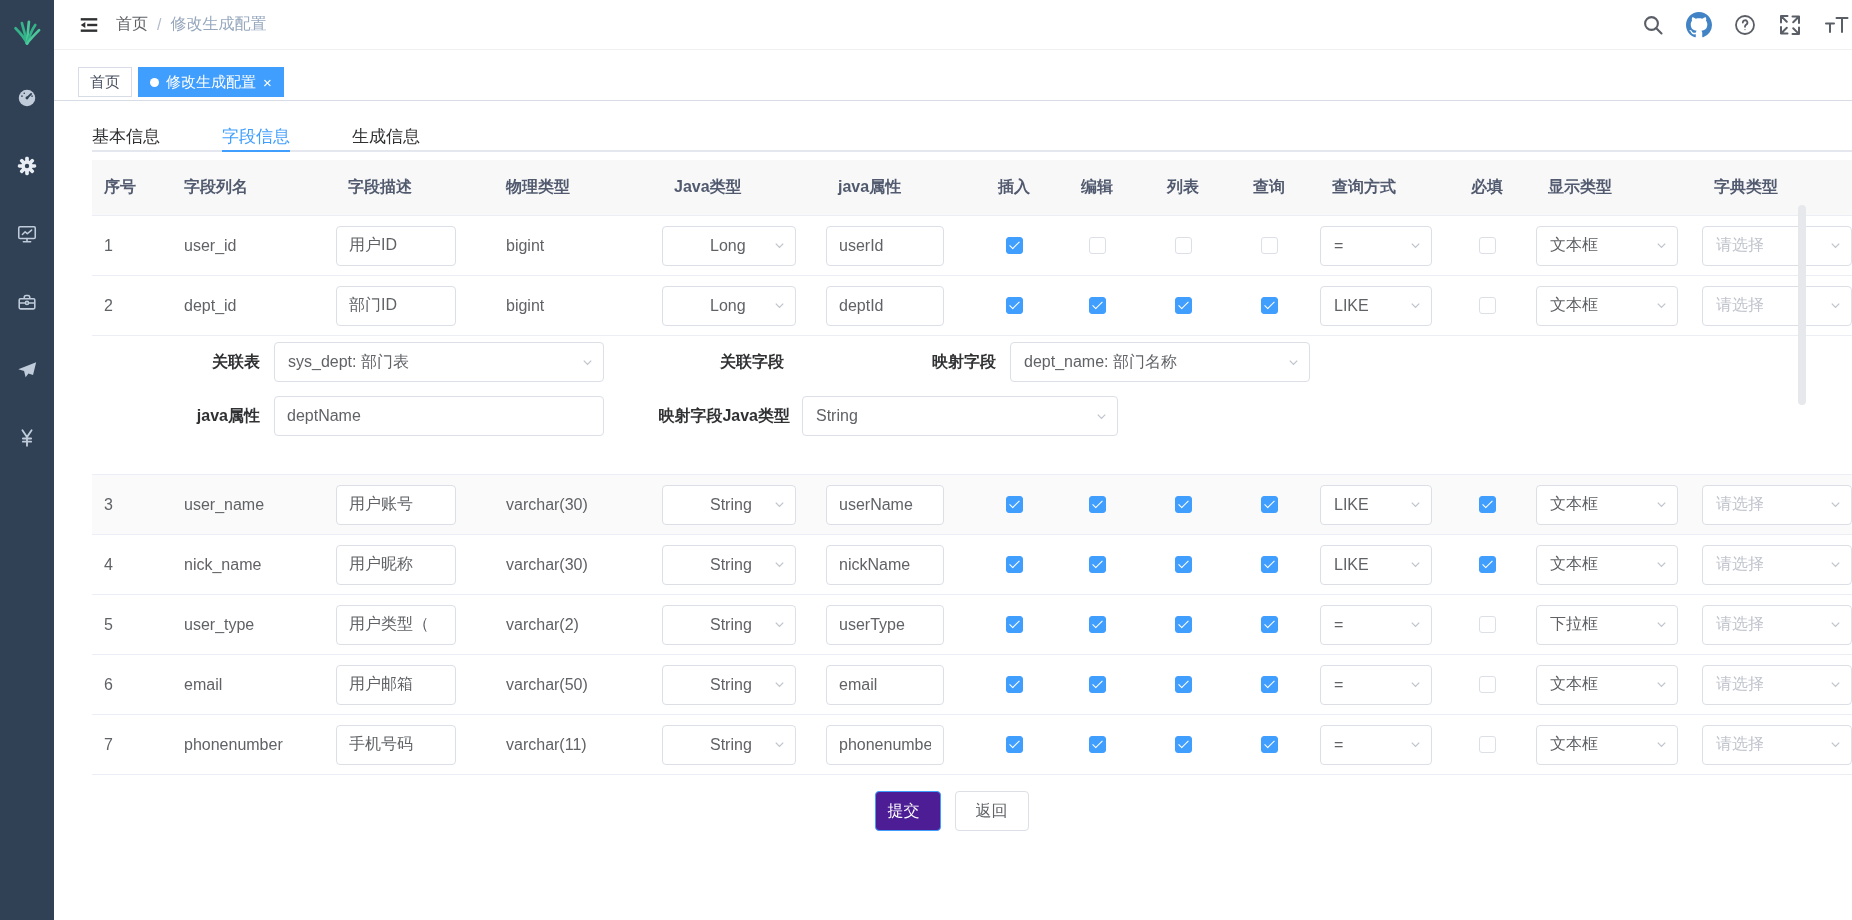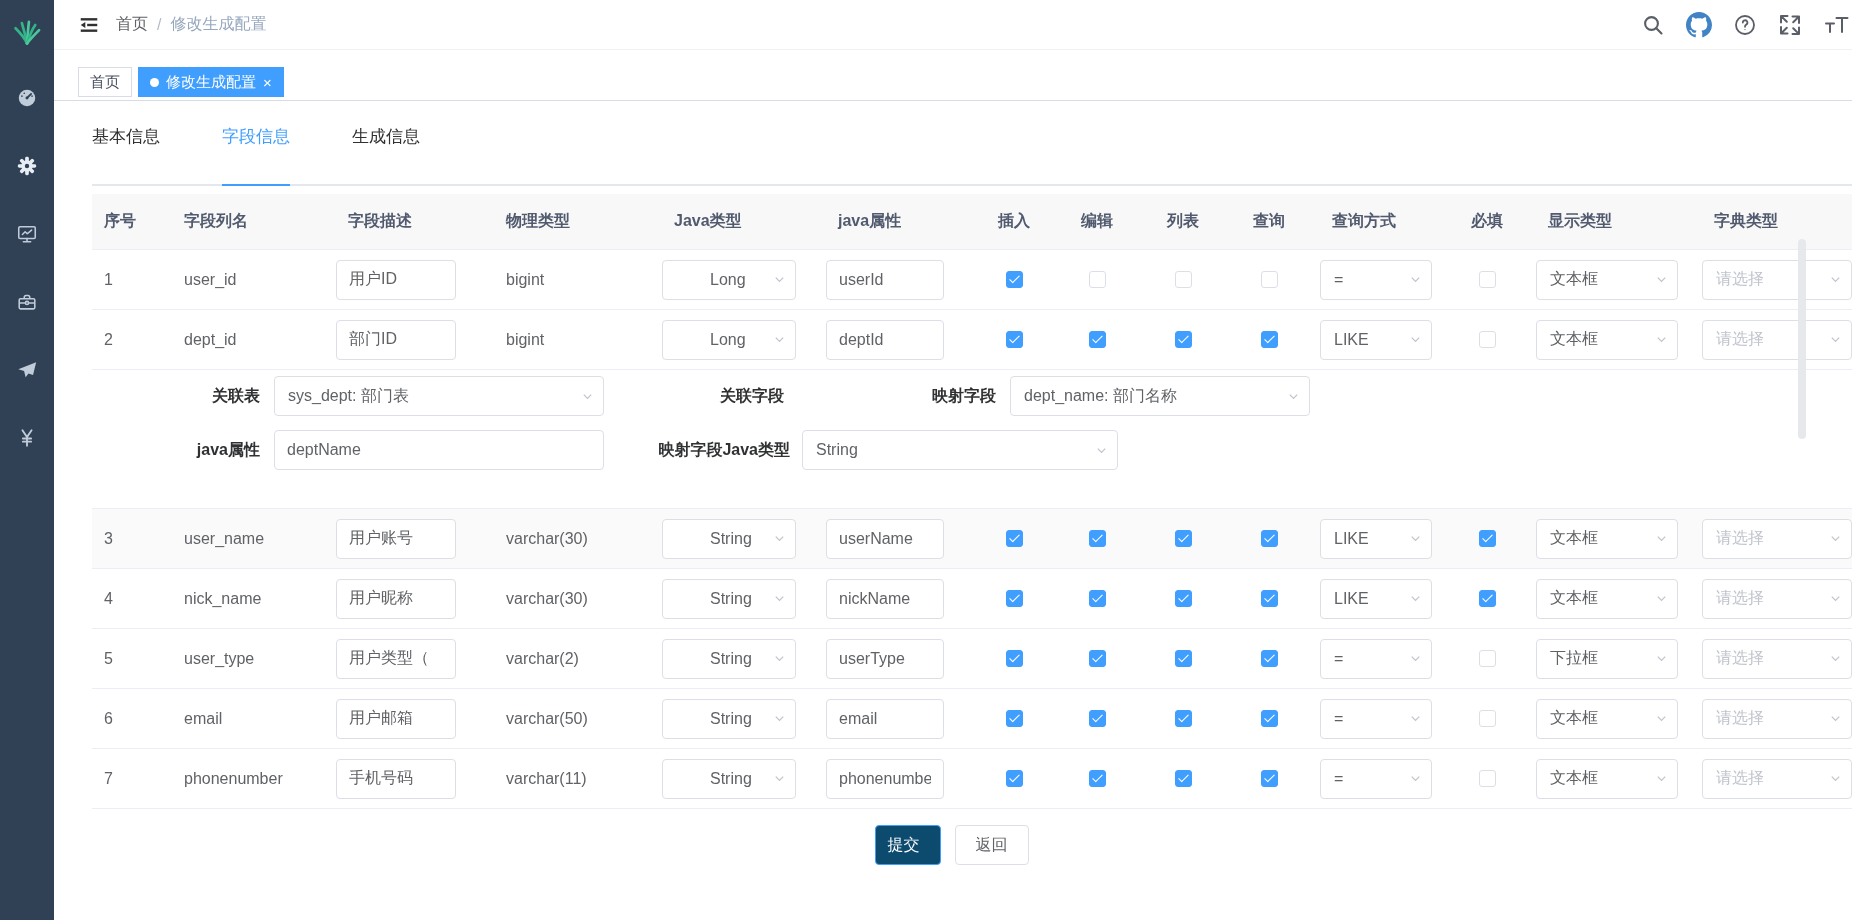--- a/index.html
+++ b/index.html
@@ -38,21 +38,21 @@
   
   .tags-bar { height:51px; flex:none; border-bottom:1px solid #d8dce5; display:flex; align-items:center; padding:14px 0 0 24px; gap:6px; }
   .tag { height:30px; border:1px solid #d8dce5; background:#fff; color:#495060; font-size:15px; padding:0 11px; display:flex; align-items:center; gap:7px; cursor:pointer; }
   .tag.active { background:#409EFF; border-color:#409EFF; color:#fff; }
   .tag-dot { width:9px; height:9px; border-radius:50%; background:#fff; }
   .tag-close { font-size:15px; line-height:1; }
 
   
   .content { padding:0 38px; flex:1; }
   .tabs { display:flex; padding-top:24px; border-bottom:2px solid #e4e7ed; }
-  .tab { font-size:17px; color:#303133; padding-bottom:36px; margin-right:62px; cursor:pointer; position:relative; }
+  .tab { font-size:17px; color:#303133; padding-bottom:2px; margin-right:62px; cursor:pointer; position:relative; }
   .tab.active { color:#409EFF; }
   .tab.active::after { content:""; position:absolute; left:0; right:0; bottom:-2px; height:2px; background:#409EFF; }
 
   .toggle-row { margin-top:24px; display:flex; align-items:center; font-size:16px; color:#303133; height:28px; }
   .switch { width:47px; height:24px; border-radius:12px; background:#409EFF; margin:0 14px 0 16px; position:relative; cursor:pointer; flex:none; }
   .switch::after { content:""; position:absolute; right:2px; top:2px; width:20px; height:20px; border-radius:50%; background:#fff; }
   .toggle-on { color:#409EFF; }
 
   
   .table { margin-top:8px; position:relative; font-size:16px; }
@@ -85,21 +85,21 @@
   .chev { display:flex; align-items:center; justify-content:center; cursor:pointer; }
 
   .rel-panel { border-bottom:1px solid #ebeef5; padding:6px 0 38px; background:#fff; }
   .rel-row { display:flex; align-items:center; margin-top:0; font-size:16px; }
   .rel-row + .rel-row { margin-top:14px; }
   .rel-label { font-weight:700; color:#303133; text-align:right; margin-right:14px; flex:none; }
   .rl1 { width:168px; } .rl2 { width:180px; } .rl3 { width:198px; } .rl2b { width:186px; margin-right:12px; }
 
   .footer { margin-top:16px; display:flex; justify-content:center; gap:14px; padding-right:120px; }
   .btn { height:40px; border-radius:4px; border:1px solid #dcdfe6; background:#fff; color:#606266; font-size:16px; font-family:inherit; padding:0 20px; display:flex; align-items:center; cursor:pointer; }
-  .btn.primary { background:#0c4a6e; border-color:#409EFF; color:#fff;padding-left:12px; }
+  .btn.primary { background:#4c1d95; border-color:#409EFF; color:#fff;padding-left:12px; }
 
   .inner-thumb { position:absolute; left:1706px; top:45px; width:8px; height:200px; border-radius:4px; background:#e6e8ec; }
 
   
   .page-sb { width:14px; flex:none; background:#fafafa; border-left:1px solid #ececec; position:relative; }
   .page-sb .thumb { position:absolute; left:2px; width:10px; top:26px; height:858px; background:#909399; border-radius:5px; }
   .sb-arrow { position:absolute; left:3px; width:0; height:0; border-left:4px solid transparent; border-right:4px solid transparent; }
   .sb-up { top:8px; border-bottom:7px solid #636569; }
   .sb-down { bottom:8px; border-top:7px solid #636569; }
 </style>

